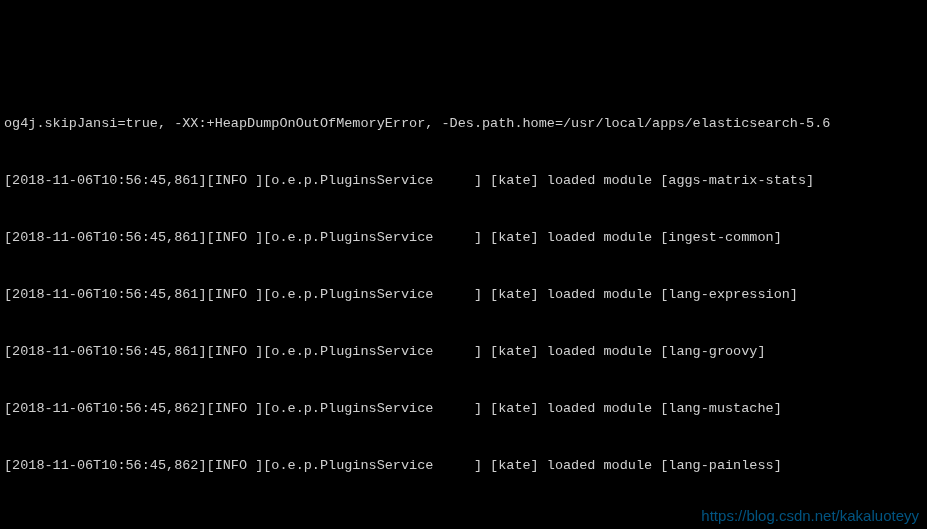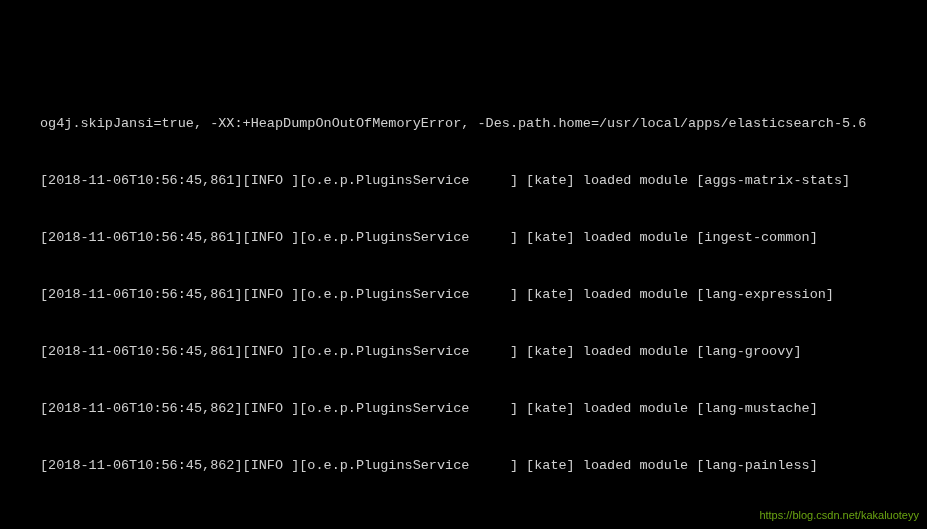--- a/index.html
+++ b/index.html
@@ -11,28 +11,28 @@
     line-height: 19px;
     width: 927px;
     height: 529px;
     overflow: hidden;
     position: relative;
     white-space: pre;
   }
   .terminal {
     padding: 0 4px;
   }
-  .line { display: block; margin-left: 36px; }
+  .line { display: block; }
   .watermark {
     position: absolute;
     right: 8px;
     bottom: 4px;
-    color: #84cc16;
+    color: #0369a1;
     font-family: Arial, sans-serif;
-    font-size: 11px;
+    font-size: 15px;
     opacity: 0.8;
   }
 </style>
 </head>
 <body>
 
 
 
 <div class="terminal">
   <span class="line">og4j.skipJansi=true, -XX:+HeapDumpOnOutOfMemoryError, -Des.path.home=/usr/local/apps/elasticsearch-5.6</span>

